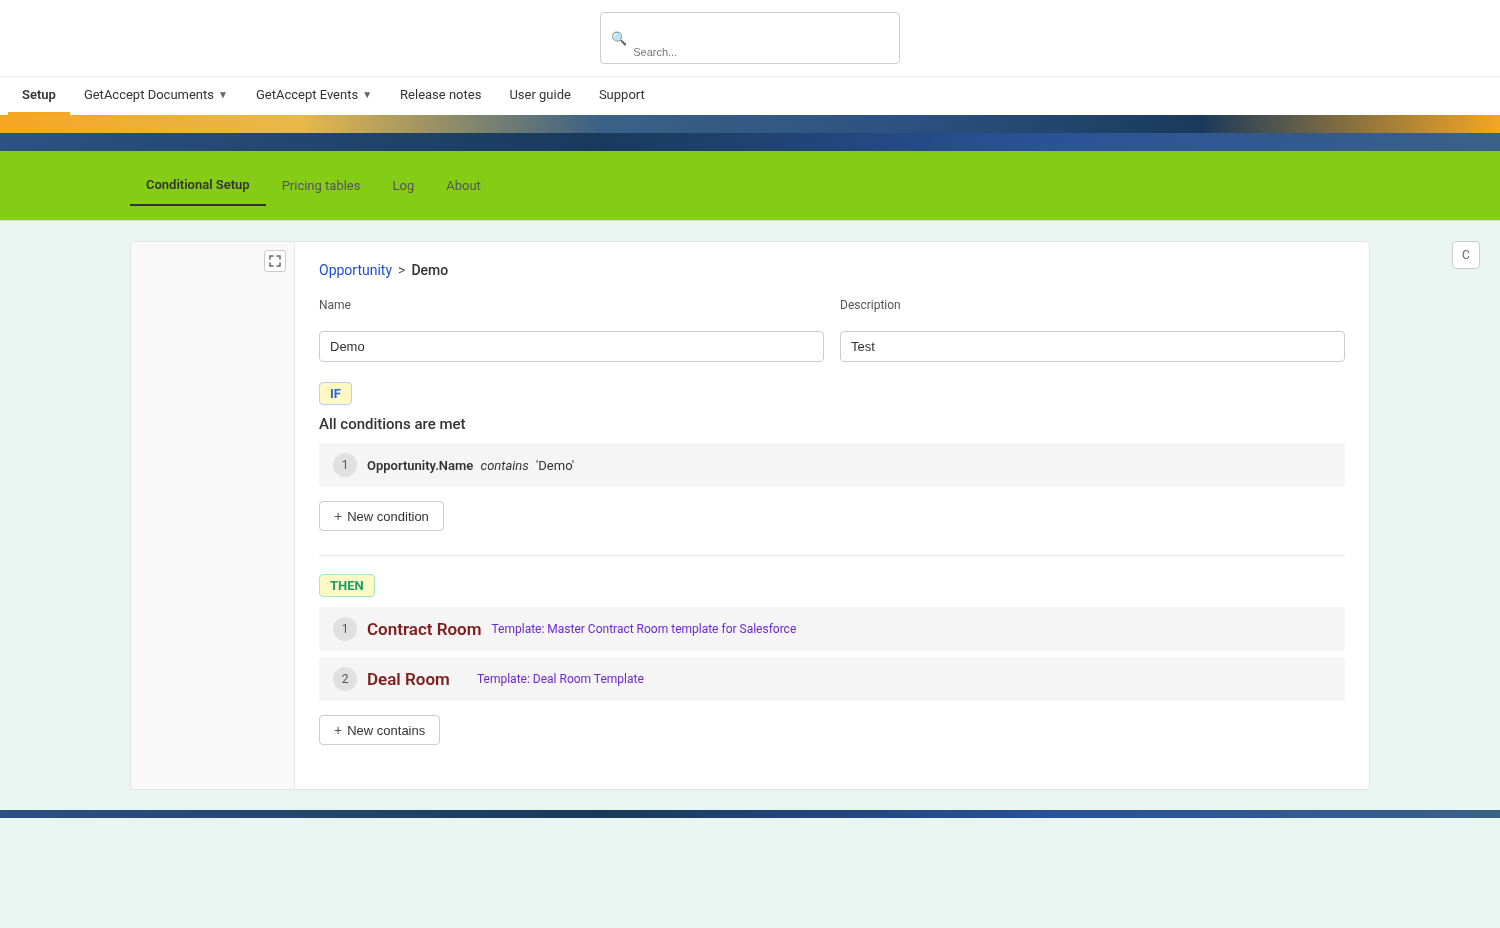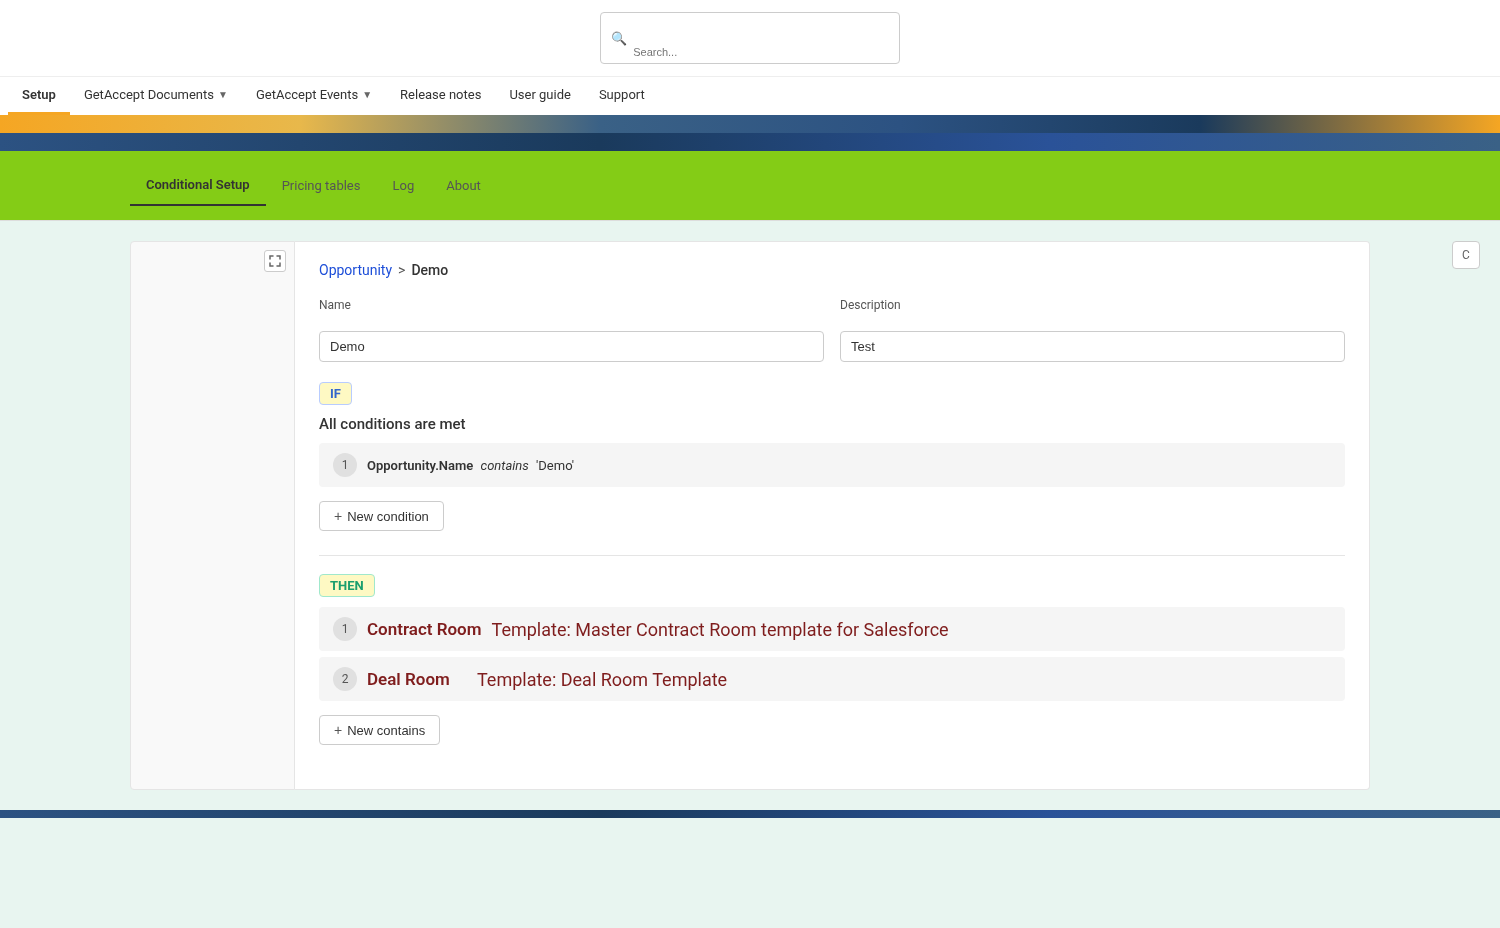--- a/index.html
+++ b/index.html
@@ -303,22 +303,22 @@
       gap: 10px;
       margin-bottom: 6px;
     }
     .template-type {
       font-size: 17px;
       font-weight: 600;
       color: #7f1d1d;
       min-width: 100px;
     }
     .template-link {
-      font-size: 18px;
-      color: #7f1d1d;
+      font-size: 12px;
+      color: #6d28d9;
       cursor: pointer;
       text-decoration: none;
     }
 
     
     .add-btn {
       display: inline-flex;
       align-items: center;
       gap: 5px;
       padding: 6px 14px;

